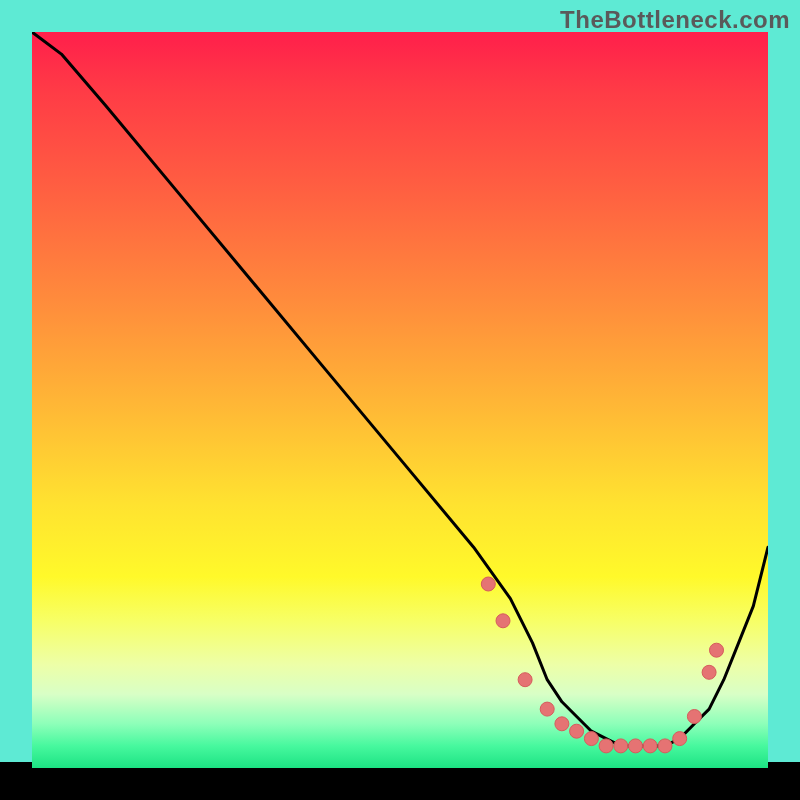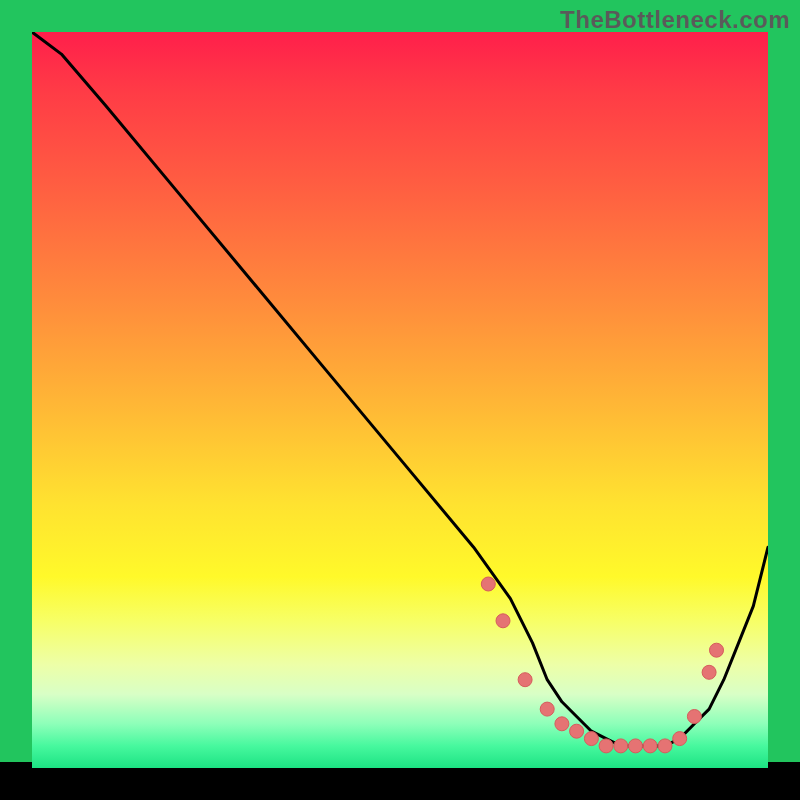--- a/index.html
+++ b/index.html
@@ -8,21 +8,21 @@
     width: 800px;
     height: 800px;
     background: #000;
     overflow: hidden;
     font-family: Arial, Helvetica, sans-serif;
   }
   .frame {
     position: relative;
     width: 800px;
     height: 762px;
-    background: #22c55e;
+    background: #5eead4;
   }
   .watermark {
     position: absolute;
     top: 6px;
     right: 10px;
     color: #5a5a5a;
     font-size: 24px;
     font-weight: 600;
     letter-spacing: 0.5px;
     z-index: 5;

